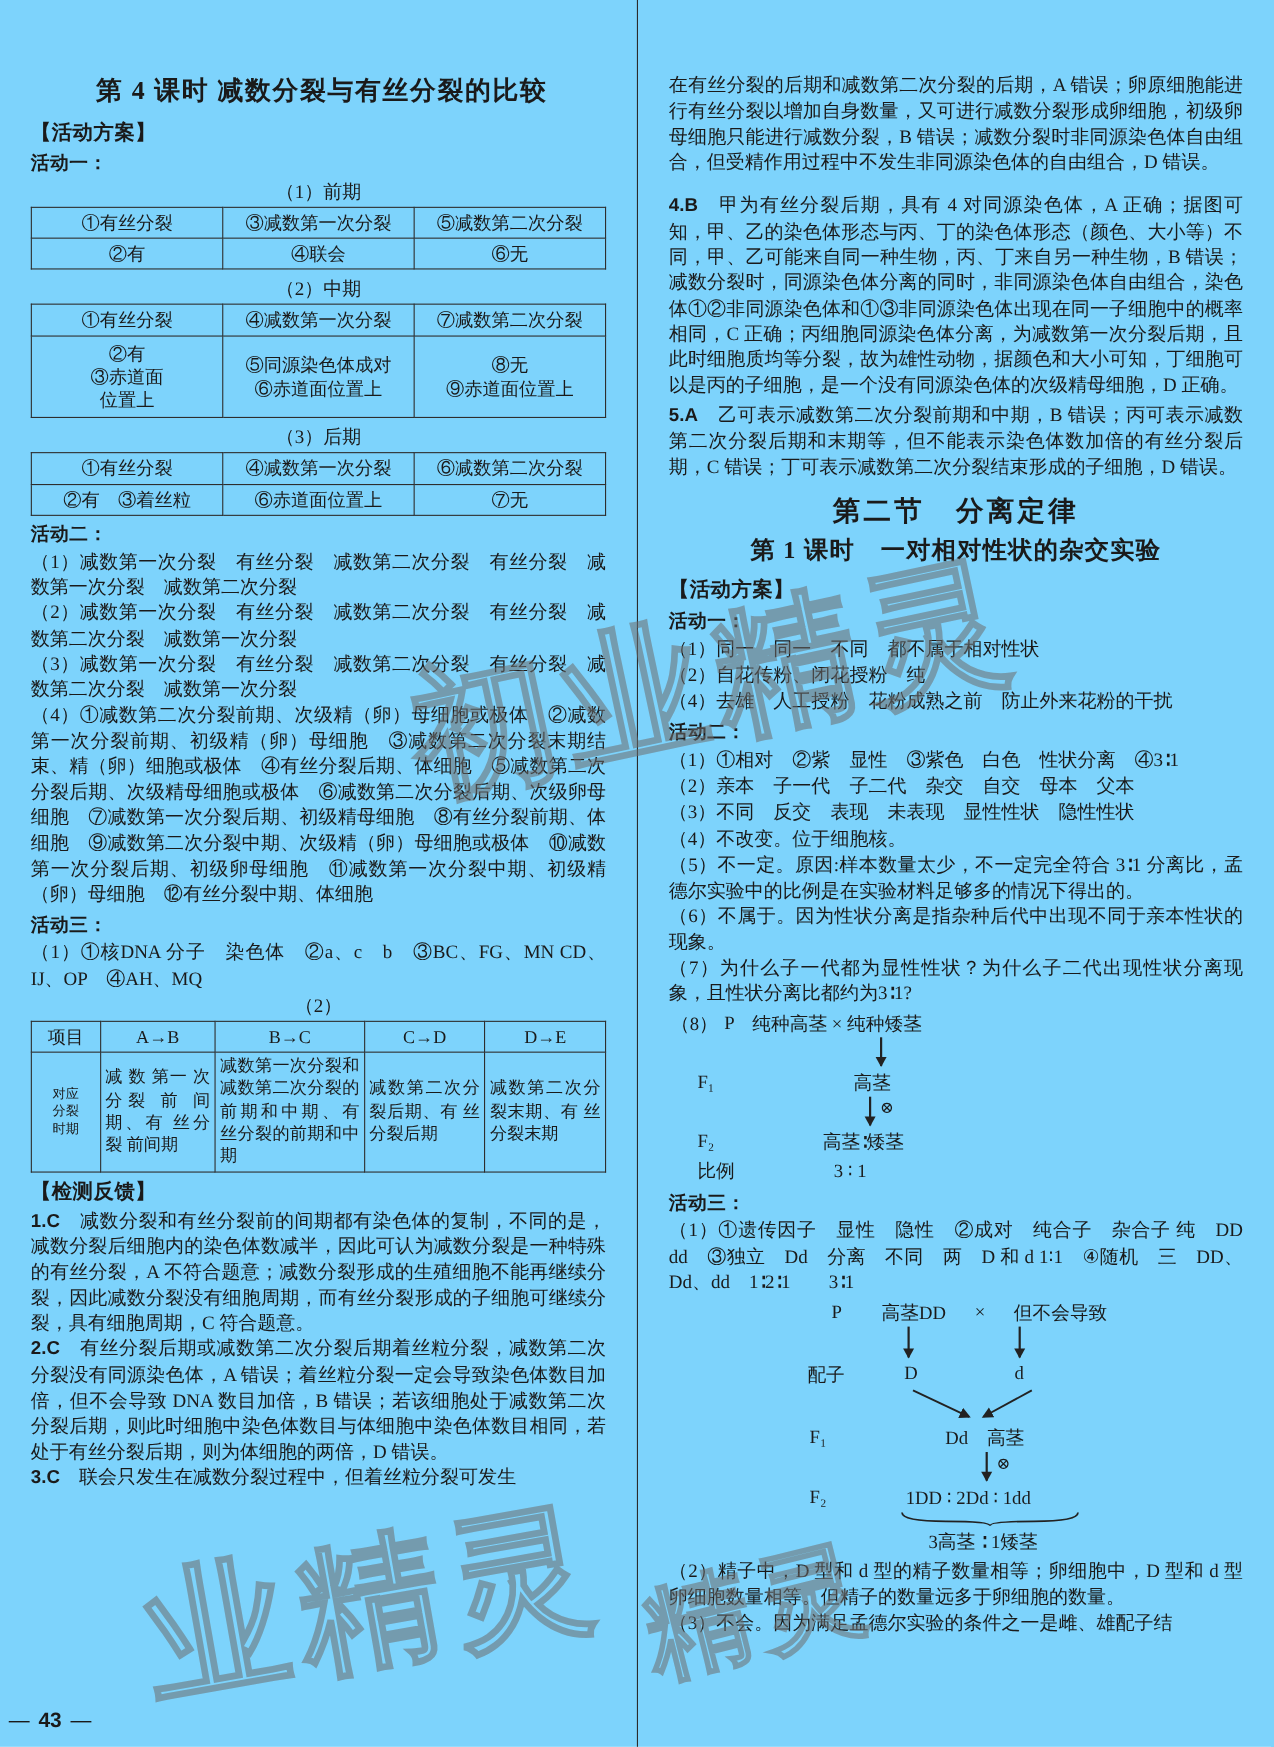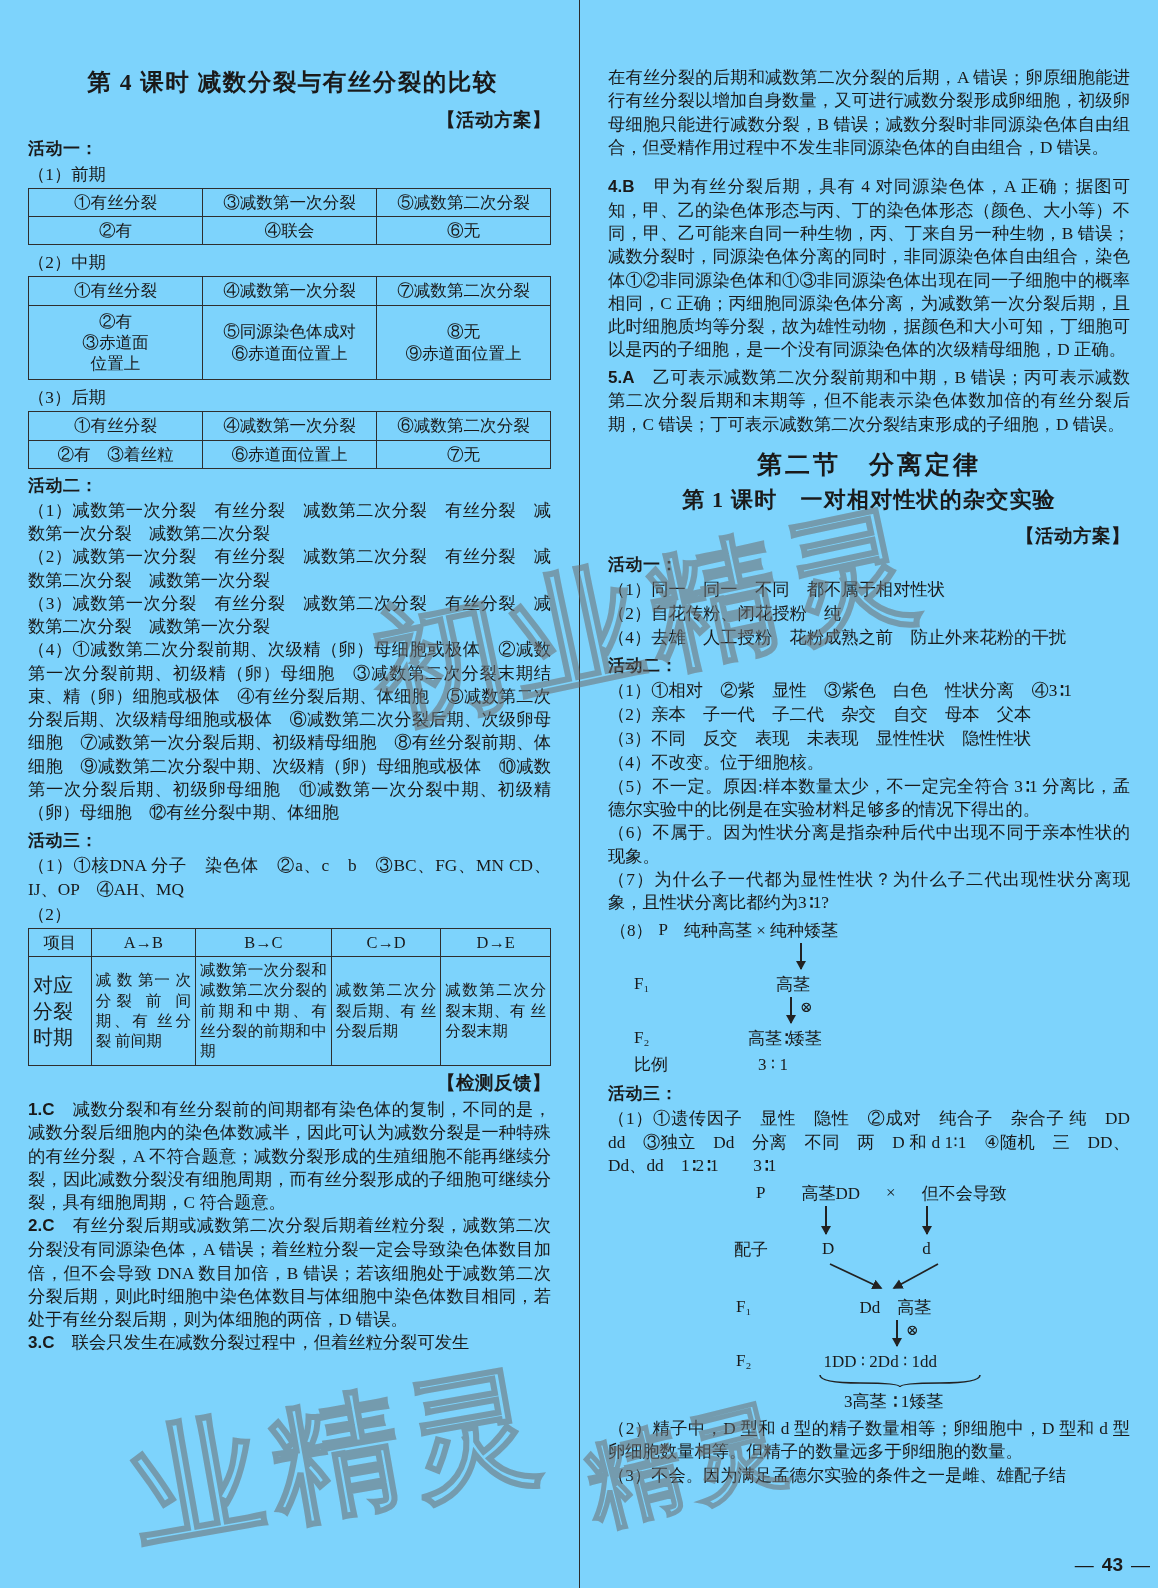--- a/index.html
+++ b/index.html
@@ -77,21 +77,20 @@
     letter-spacing: 1.2px;
     text-align: center;
     margin: 0 0 8px 0;
   }
   .block-head {
     font-family: "Liberation Sans", "DejaVu Sans", sans-serif;
     font-weight: 700;
     font-size: 18.5px;
     margin: 4px 0 3px 0;
     letter-spacing: 0.5px;
-    text-align: right;
   }
   .act-head {
     font-family: "Liberation Sans", "DejaVu Sans", sans-serif;
     font-weight: 700;
     font-size: 17px;
     margin: 5px 0 2px 0;
     letter-spacing: 0.5px;
   }
   p.line {
     margin: 0 0 1px 0;
@@ -100,21 +99,21 @@
     text-align: justify;
     text-justify: inter-ideograph;
   }
   p.flow {
     margin: 0;
     font-size: 17.3px;
     line-height: 1.345;
     text-align: justify;
     text-justify: inter-ideograph;
   }
-  .sub-label { font-size: 17.3px; margin: 1px 0 2px 0; }
+  .sub-label { font-size: 17.3px; margin: 1px 0 2px 0; text-align: center; }
 
   table.grid {
     border-collapse: collapse;
     width: 100%;
     margin: 2px 0 5px 0;
     table-layout: fixed;
   }
   table.grid td {
     border: 1.3px solid #2e2e2e;
     text-align: center;
@@ -127,21 +126,21 @@
 
   table.phase-table { border-collapse: collapse; width: 100%; table-layout: fixed; margin: 2px 0 4px 0; }
   table.phase-table td {
     border: 1.3px solid #2e2e2e;
     font-size: 15.6px;
     vertical-align: middle;
     padding: 3px 4px;
     line-height: 1.3;
   }
   table.phase-table td.hdr { text-align: center; font-size: 16.4px; }
-  table.phase-table td.side { text-align: left; font-size: 20px; }
+  table.phase-table td.side { text-align: center; font-size: 12px; }
   td.just { text-align: justify; text-justify: inter-ideograph; }
   b.qn { font-family: "Liberation Sans", sans-serif; font-weight: 700; font-size: 17px; }
 
   
   .cross {
     position: relative;
     font-size: 17px;
     margin: 3px 0 3px 0;
   }
   .cross-row { display: flex; align-items: center; height: 26px; }
@@ -154,21 +153,21 @@
     content: ""; position: absolute; left: -4px; bottom: -1px;
     border-left: 5px solid transparent; border-right: 5px solid transparent;
     border-top: 9px solid #222;
   }
   .selfmark { font-size: 15px; }
 
   .page-num {
     position: absolute;
     bottom: 12px;
     left: 0; right: 0;
-    text-align: right;
+    text-align: left;
     font-family: "Liberation Sans", sans-serif;
     font-weight: 700;
     font-size: 19px;
     z-index: 6;
   }
   .page-num .dash { font-weight: 400; padding: 0 8px; }
 </style>
 </head>
 <body>
 

